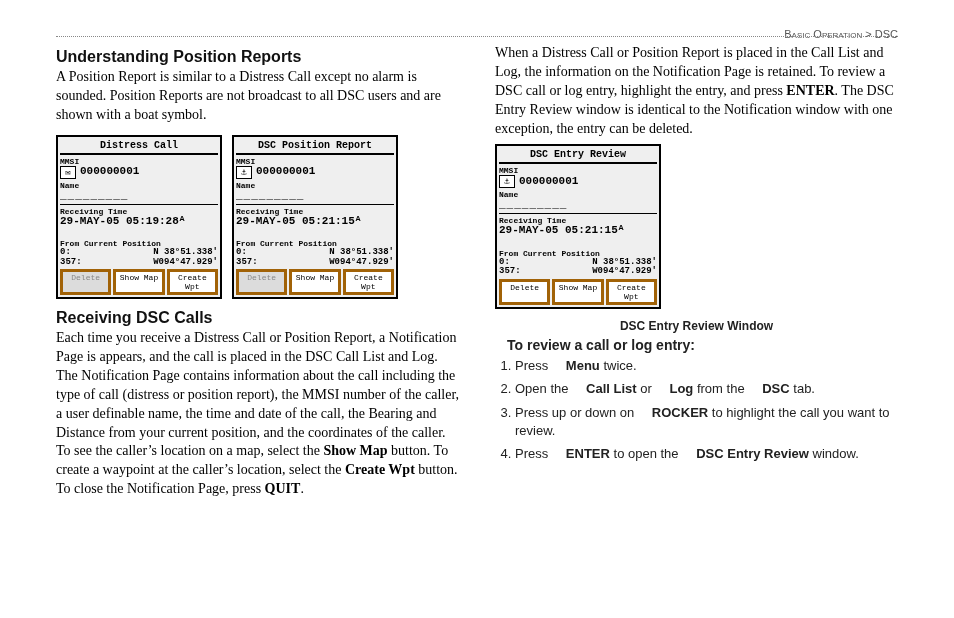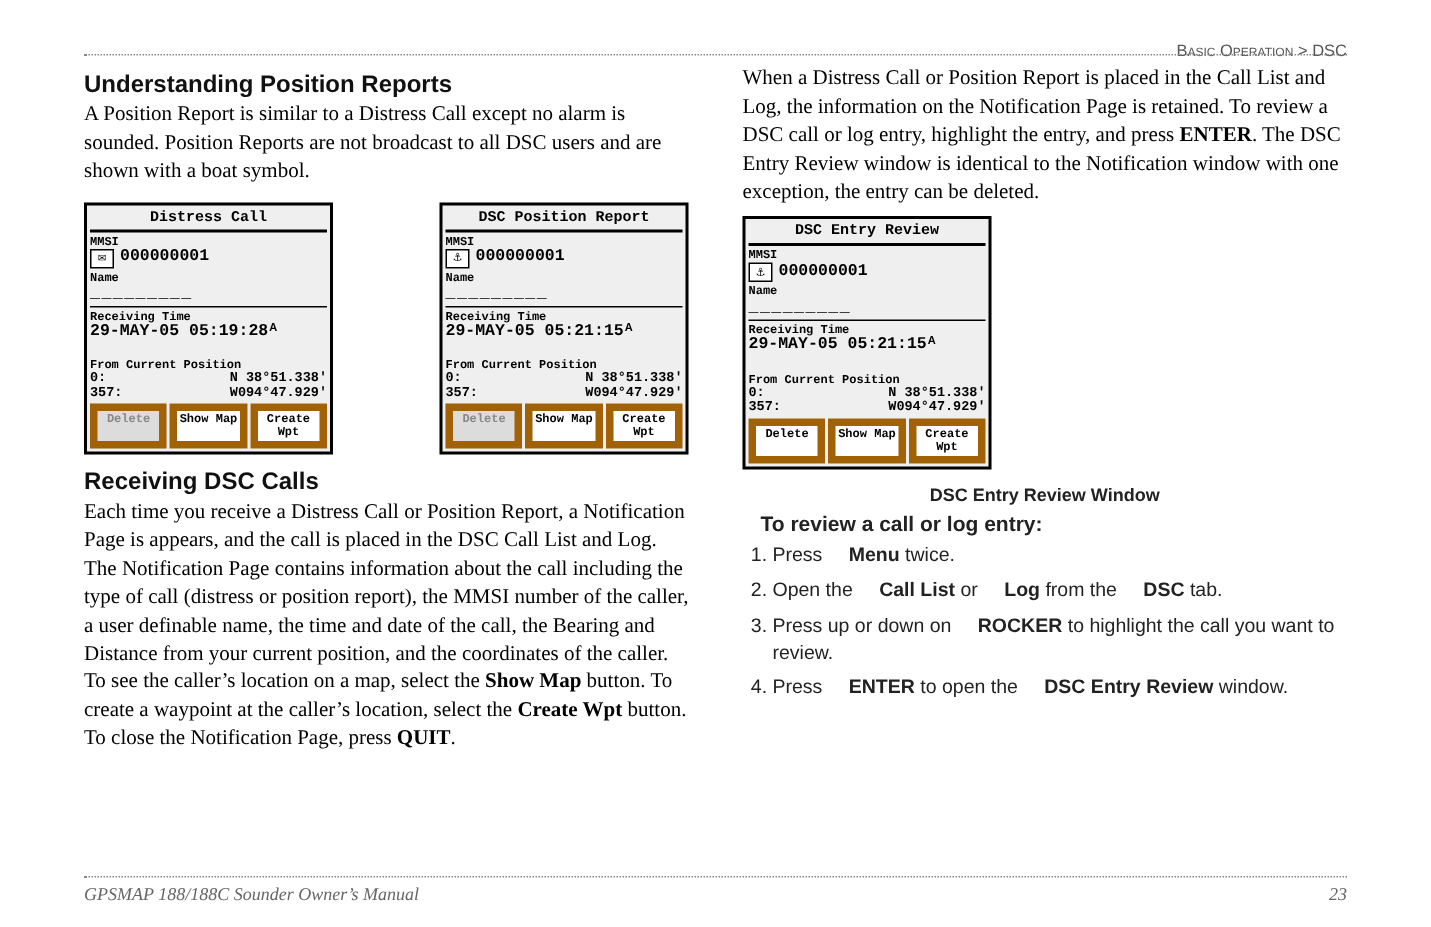--- a/index.html
+++ b/index.html
@@ -49,21 +49,22 @@
   p {
     font-family: 'Times New Roman', Times, serif;
     font-size: 14px;
     line-height: 1.35;
     margin: 0 0 10px 0;
     color: #000000;
   }
   p.tight { margin-bottom: 6px; }
   .figrow {
     display: flex;
-    justify-content: space-between;
+    gap: 10px;
+    justify-content: flex-start;
     margin: 6px 0 10px 0;
   }
   
   .dev {
     width: 166px;
     border: 2px solid #000;
     background: #efefef;
     font-family: "Courier New", monospace;
     font-size: 9px;
     color: #000;
@@ -85,22 +86,22 @@
     display:inline-flex; align-items:center; justify-content:center;
     font-size:9px; background:#fff;
   }
   .dev .sep { border-bottom: 1px solid #000; margin: 2px 0; }
   .dev .underscores { letter-spacing: 1px; font-weight:bold; font-size:11px; }
   .dev .coords {
     display:flex; justify-content:space-between; font-weight:bold; font-size:9px; line-height:1.05;
   }
   .dev .btns { display:flex; gap:2px; margin-top:2px; }
   .dev .btn {
-    flex:1; text-align:center; border:5px solid #a16207;
-    font-size:8px; font-weight:bold; padding:1px 0; background:#fff;
+    flex:1; text-align:center; border:3px solid #a16207;
+    font-size:8px; font-weight:normal; padding:1px 0; background:#fff;
   }
   .dev .btn.dim { color:#888; background:#dcdcdc; }
   .caption {
     text-align:center;
     font-family: Arial, Helvetica, sans-serif;
     font-weight:bold;
     font-size:12px;
     margin: 2px 0 0 0;
   }
   .steps-head {
@@ -265,17 +266,13 @@
         <li>
           <span>Press up or down on </span><b>ROCKER</b><span> to highlight the call you want to review.</span>
         </li>
         <li>
           <span>Press </span><b>ENTER</b><span> to open the </span><b>DSC Entry Review</b><span> window.</span>
         </li>
       </ol>
     </div>
   </div>
 
-  <div class="footer">
-    <span>GPSMAP 188/188C Sounder Owner’s Manual	</span>
-    <span>23</span>
-  </div>
 </div>
 
 </body></html>

